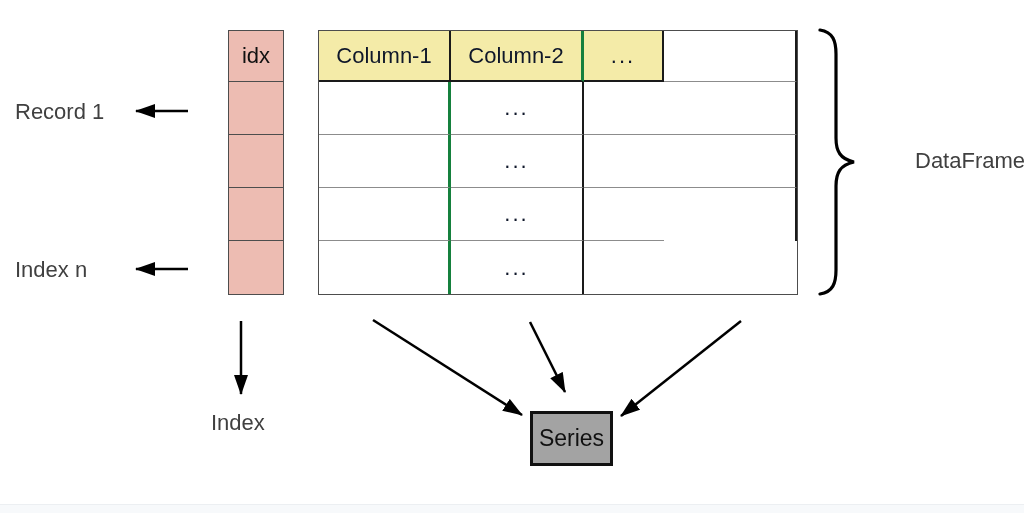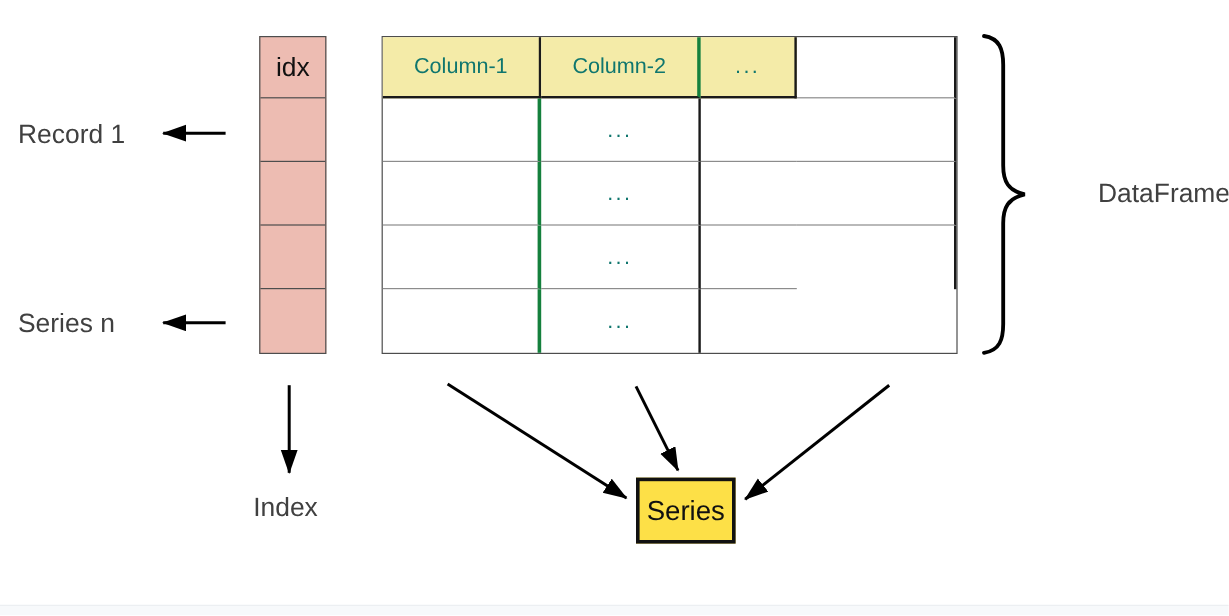--- a/index.html
+++ b/index.html
@@ -20,21 +20,21 @@
     position: absolute;
     font-size: 22px;
     color: #404040;
     white-space: nowrap;
     line-height: 26px;
   }
 
   
   .idx-col {
     position: absolute;
-    left: 216px; top: 30px;
+    left: 228px; top: 30px;
     width: 56px; height: 265px;
     border: 1px solid #4d4d4d;
     background: var(--index-fill, #edbcb2);
     display: grid;
     grid-template-rows: 51px 1fr 1fr 1fr 1fr;
   }
   .idx-cell {
     border-bottom: 1px solid #4d4d4d;
     display: flex; align-items: center; justify-content: center;
     font-size: 22px; color: #111;
@@ -47,39 +47,39 @@
     left: 318px; top: 30px;
     width: 480px; height: 265px;
     border: 1px solid #4d4d4d;
     display: grid;
     grid-template-columns: 132px 133px 80px 1fr;
     grid-template-rows: 51px 1fr 1fr 1fr 1fr;
     background: #ffffff;
   }
   .cell {
     display: flex; align-items: center; justify-content: center;
-    font-size: 18px; color: #0f766e;
+    font-size: 22px; color: #0f172a;
   }
   .hcell {
     background: var(--header-fill, #f4eba8);
     border-bottom: 2px solid #1a1a1a;
   }
   .v-strong { border-right: 2px solid #1a1a1a; }
   .v-light  { border-right: 3px solid #15803d; }
   .bcell { border-bottom: 1px solid #8c8c8c; }
   .row-last { border-bottom: none; }
   .dots { letter-spacing: 2px; }
 
   
   .series-box {
     position: absolute;
-    left: 530px; top: 398px;
+    left: 530px; top: 411px;
     width: 83px; height: 55px;
     border: 3px solid #111111;
-    background: #fde047;
+    background: #a3a3a3;
     display: flex; align-items: center; justify-content: center;
     font-size: 23px; color: #111;
   }
 
   
   .overlay {
     position: absolute;
     left: 0; top: 0;
     width: 1024px; height: 513px;
     pointer-events: none;
@@ -97,21 +97,21 @@
   .record-label { left: 15px; }
   .df-label { left: 915px; top: 148px; }
   .index-label { left: 211px; top: 410px; width: 62px; text-align: left; }
 </style>
 </head>
 <body>
 
 <div class="canvas">
 
   <div class="label record-label" style="top:99px">Record 1</div>
-  <div class="label record-label" style="top:257px">Series n</div>
+  <div class="label record-label" style="top:257px">Index n</div>
 
   <div class="idx-col">
     <div class="idx-cell">idx</div>
     <div class="idx-cell"></div>
     <div class="idx-cell"></div>
     <div class="idx-cell"></div>
     <div class="idx-cell"></div>
   </div>
 
   <div class="dtable">

